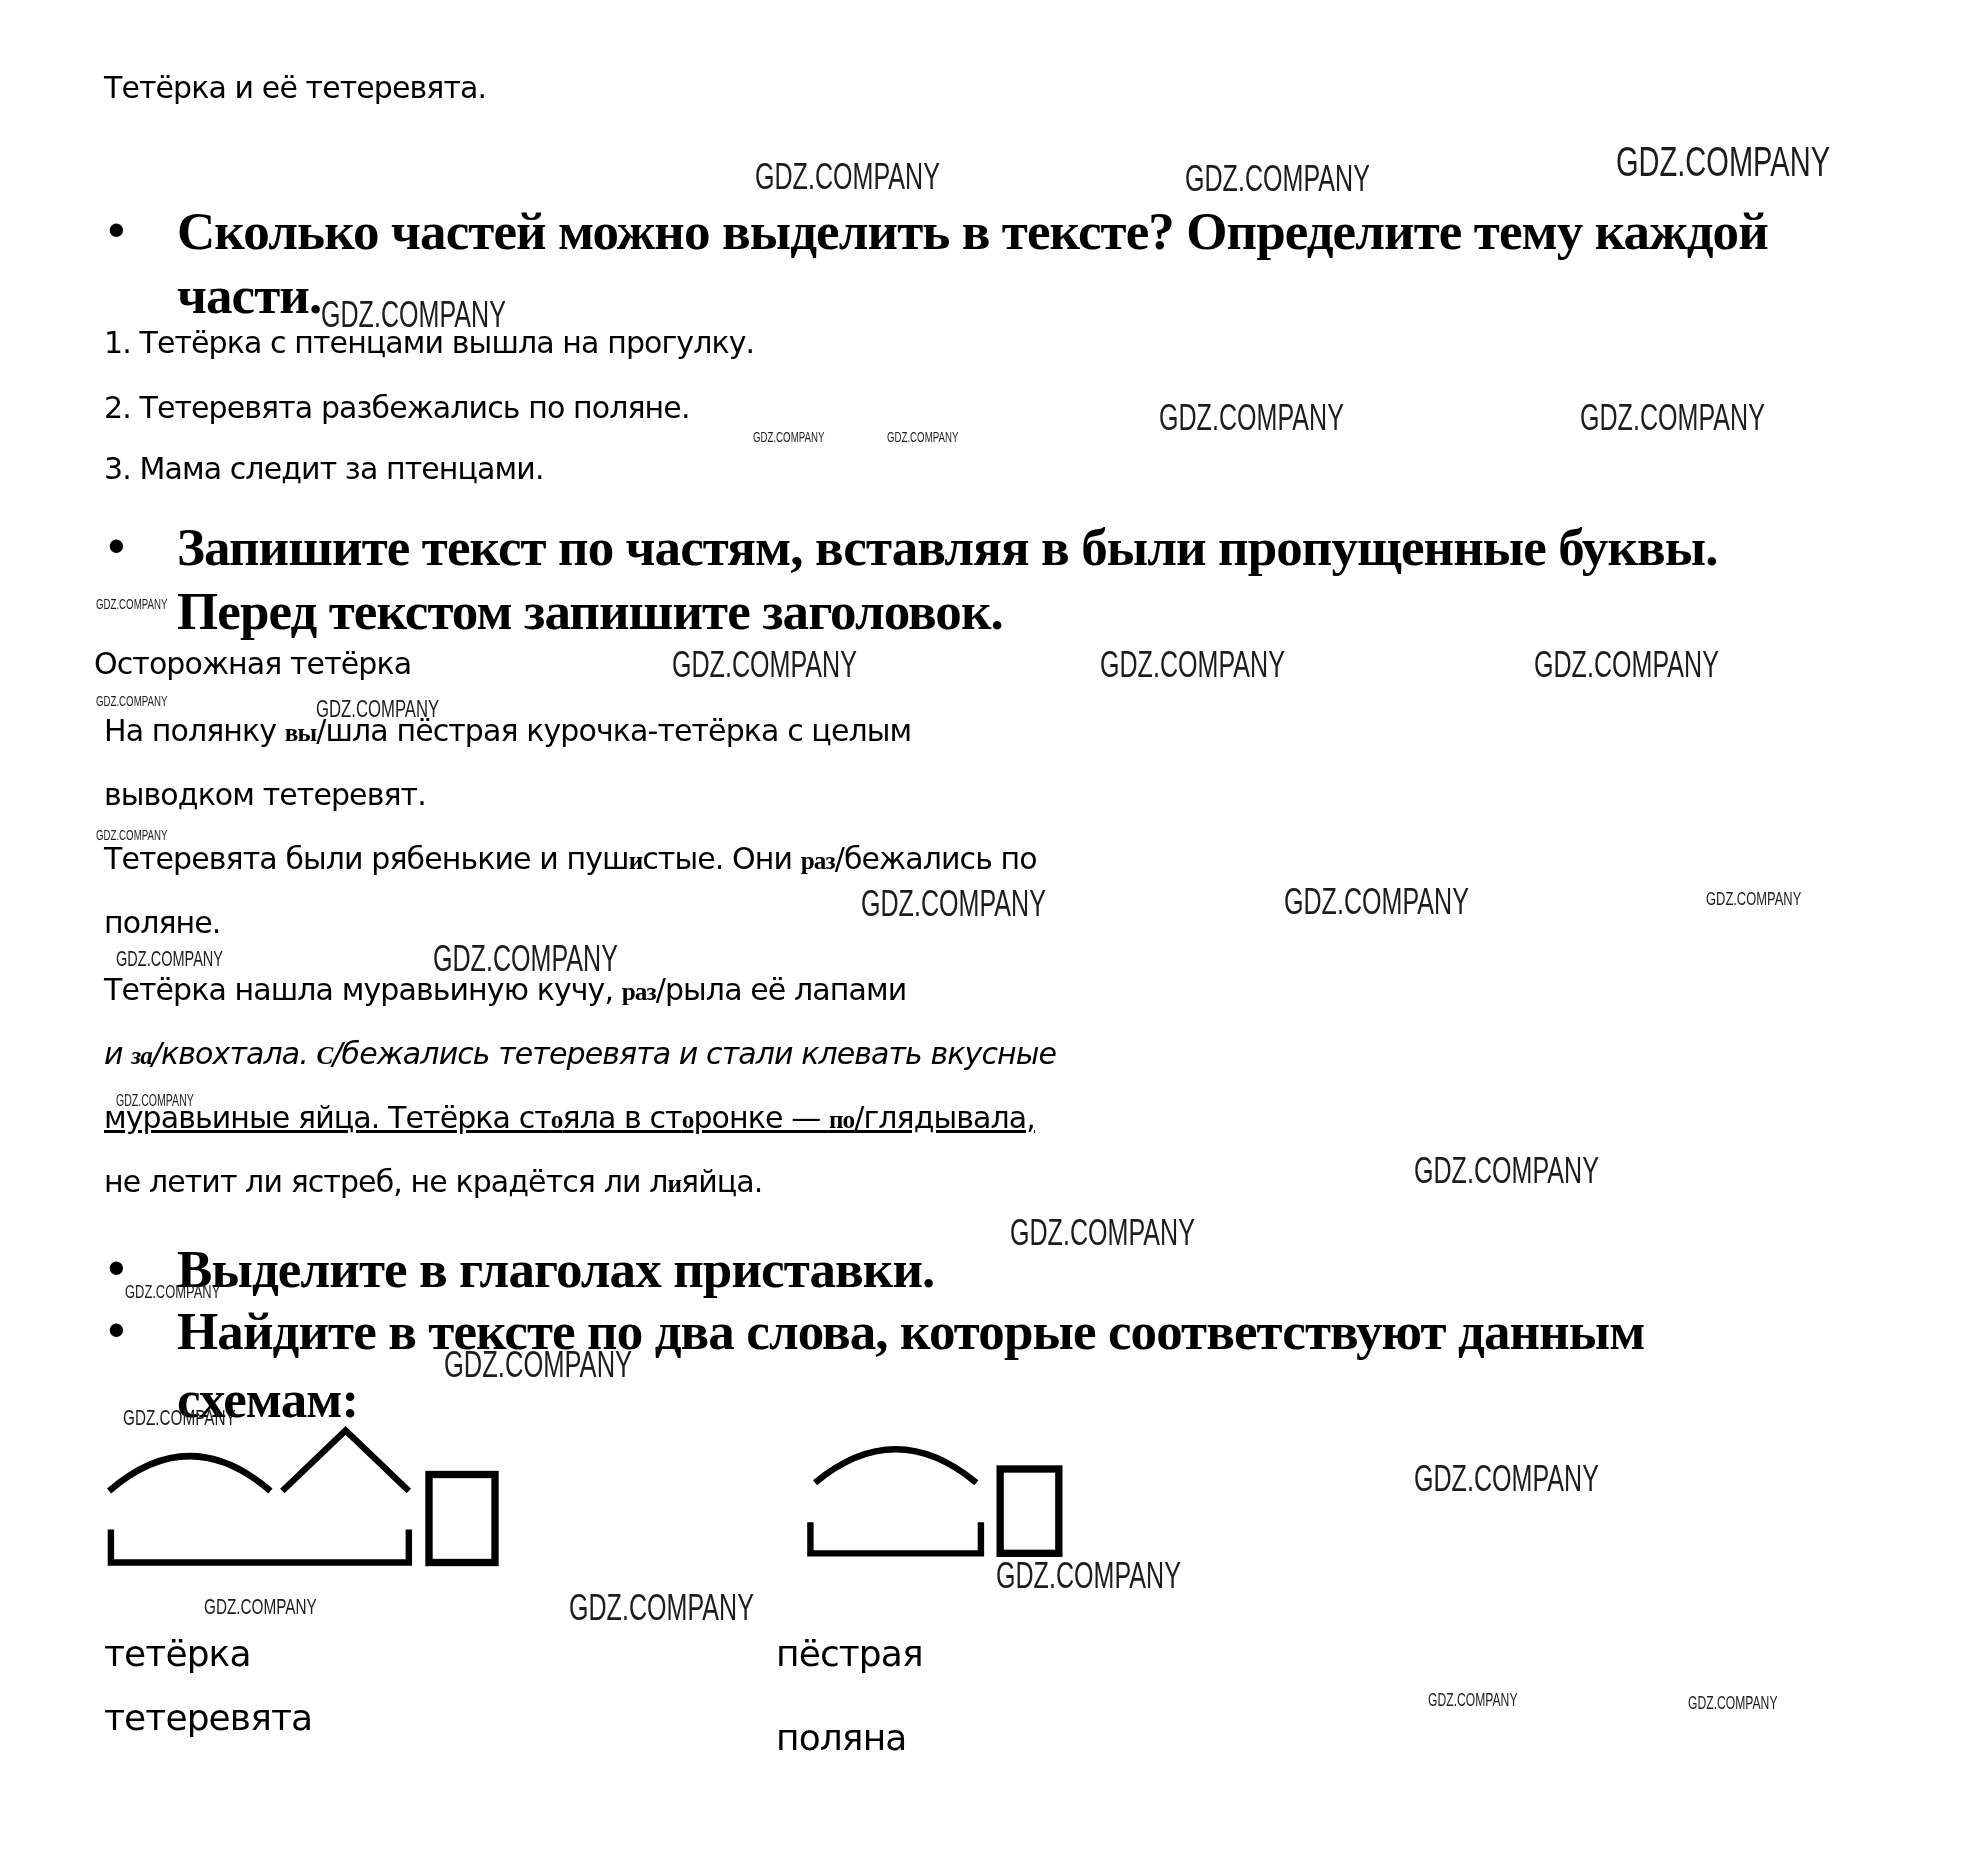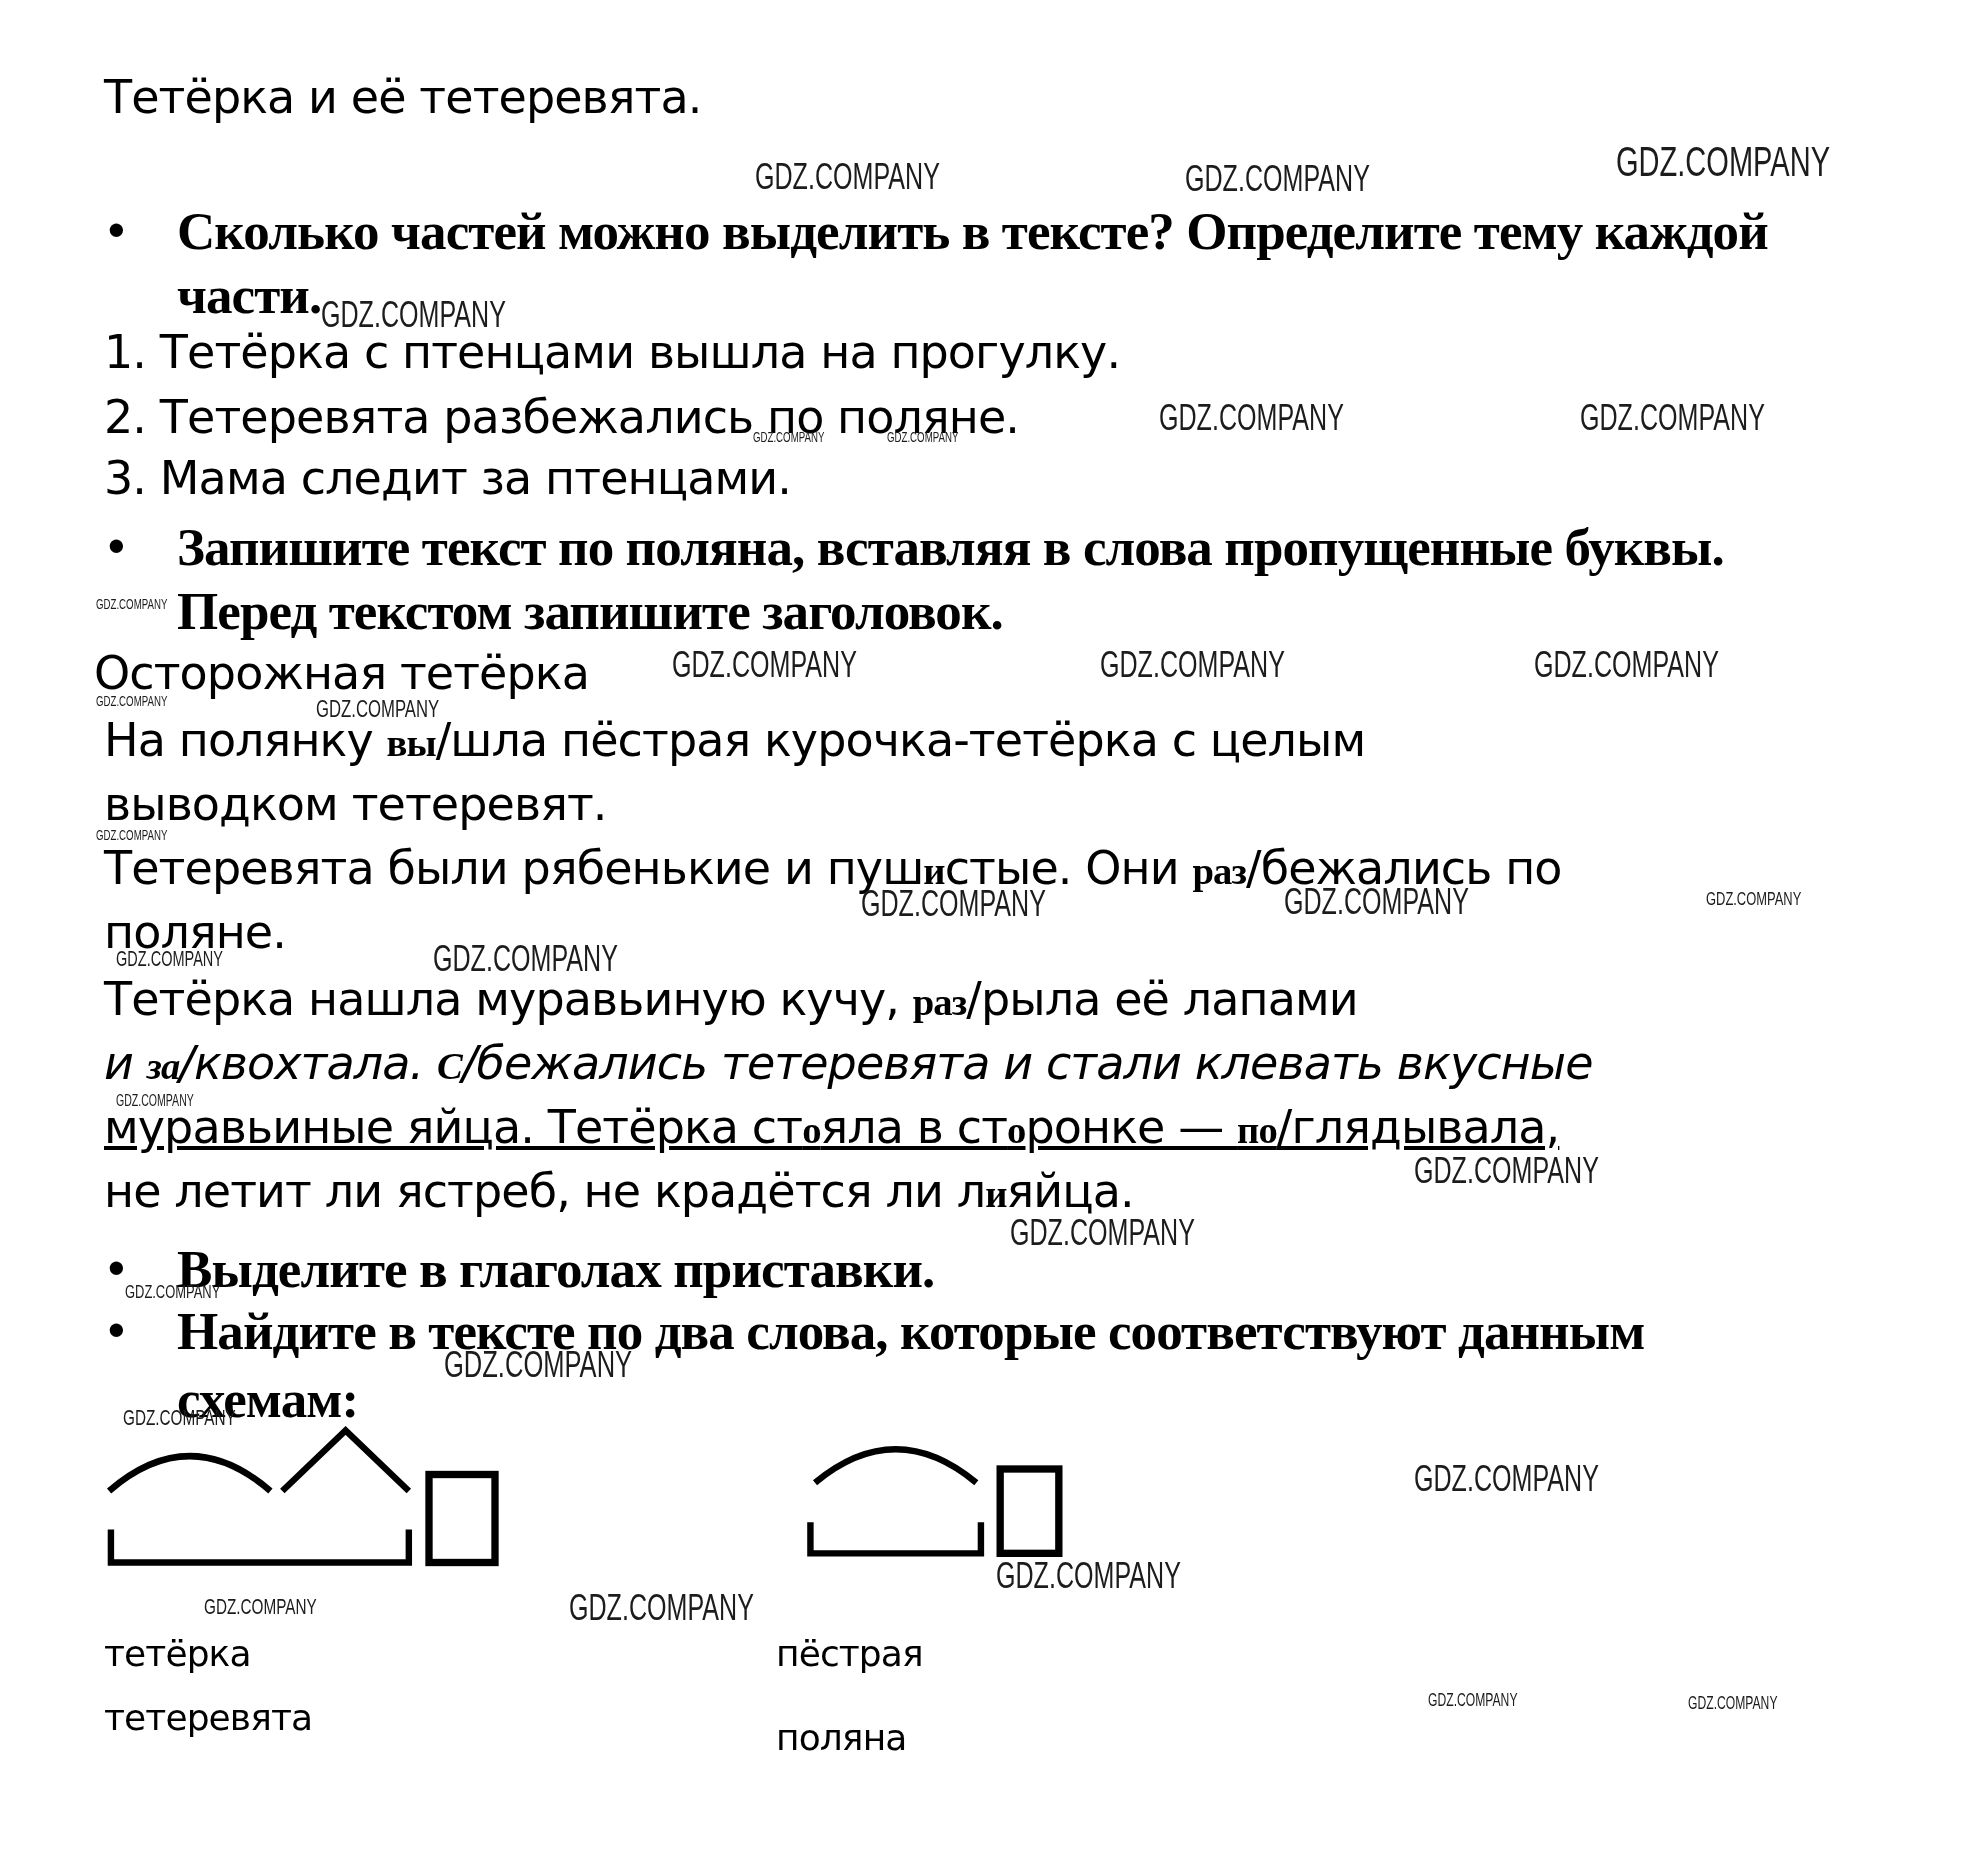--- a/index.html
+++ b/index.html
@@ -7,21 +7,21 @@
     position:relative;
     width:1984px; height:1872px;
     background:#ffffff;
     overflow:hidden;
     font-family:"DejaVu Sans", sans-serif;
     color:#000;
   }
   .line {
     position:absolute;
     white-space:nowrap;
-    font-size:46px;
+    font-size:30px;
     line-height:1.2;
     letter-spacing:-0.9px;
     color:#000;
   }
   .line.serif {
     font-family:"Liberation Serif", serif;
     font-weight:bold;
     font-size:53px;
     letter-spacing:-0.9px;
   }
@@ -61,21 +61,21 @@
 
 <div class="page">
 
   <div id="text-layer">
       <div class="line" style="top: 70px; left: 104px;"><span>Тетёрка и её тетеревята.</span></div>
       <div class="line serif" style="top: 200px; left: 177px;"><span class="marker">●</span><span>Сколько частей можно выделить в тексте? Определите тему каждой</span></div>
       <div class="line serif" style="top: 264px; left: 177px;"><span>части.</span></div>
       <div class="line" style="top: 325px; left: 104px;"><span>1. Тетёрка с птенцами вышла на прогулку.</span></div>
       <div class="line" style="top: 390px; left: 104px;"><span>2. Тетеревята разбежались по поляне.</span></div>
       <div class="line" style="top: 451px; left: 104px;"><span>3. Мама следит за птенцами.</span></div>
-      <div class="line serif" style="top: 516px; left: 177px;"><span class="marker">●</span><span>Запишите текст по поляна, вставляя в слова пропущенные буквы.</span></div>
+      <div class="line serif" style="top: 516px; left: 177px;"><span class="marker">●</span><span>Запишите текст по частям, вставляя в были пропущенные буквы.</span></div>
       <div class="line serif" style="top: 580px; left: 177px;"><span>Перед текстом запишите заголовок.</span></div>
       <div class="line" style="top: 646px; left: 94px;"><span>Осторожная тетёрка</span></div>
       <div class="line" style="top: 713px; left: 104px;"><span>На полянку </span><span class="sb">вы</span><span>/шла пёстрая курочка-тетёрка с целым</span></div>
       <div class="line" style="top: 777px; left: 104px;"><span>выводком тетеревят.</span></div>
       <div class="line" style="top: 841px; left: 104px;"><span>Тетеревята были рябенькие и пуш</span><span class="sb">и</span><span>стые. Они </span><span class="sb">раз</span><span>/бежались по</span></div>
       <div class="line" style="top: 905px; left: 104px;"><span>поляне.</span></div>
       <div class="line" style="top: 972px; left: 104px;"><span>Тетёрка нашла муравьиную кучу, </span><span class="sb">раз</span><span>/рыла её лапами</span></div>
       <div class="line" style="top: 1036px; left: 104px; font-style: italic;"><span>и </span><span class="sb">за</span><span>/квохтала. </span><span class="sb">С</span><span>/бежались тетеревята и стали клевать вкусные</span></div>
       <div class="line" style="top: 1100px; left: 104px; text-decoration: underline;"><span>муравьиные яйца. Тетёрка ст</span><span class="sb">о</span><span>яла в ст</span><span class="sb">о</span><span>ронке — </span><span class="sb">по</span><span>/глядывала,</span></div>
       <div class="line" style="top: 1164px; left: 104px;"><span>не летит ли ястреб, не крадётся ли л</span><span class="sb">и</span><span>яйца.</span></div>

